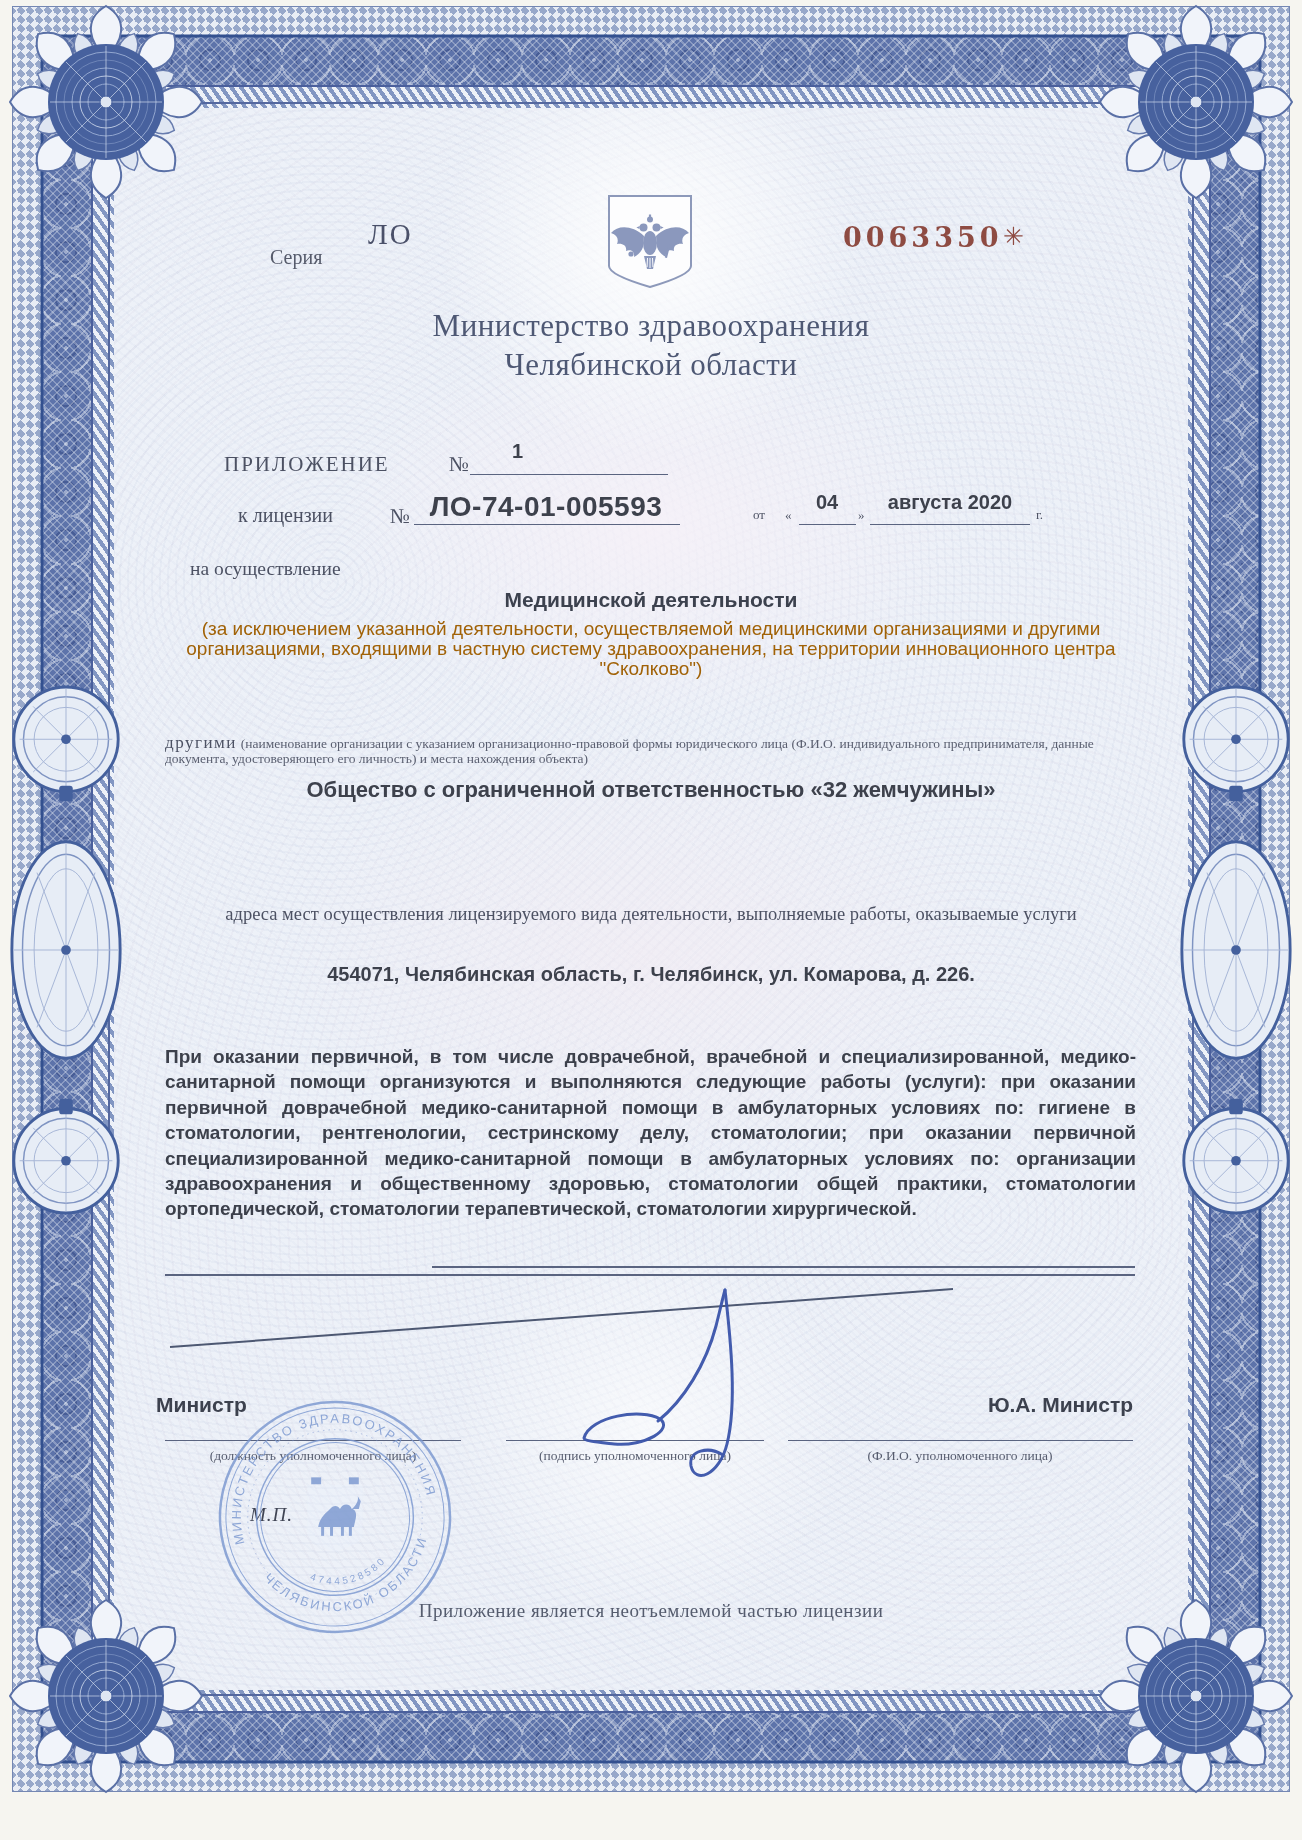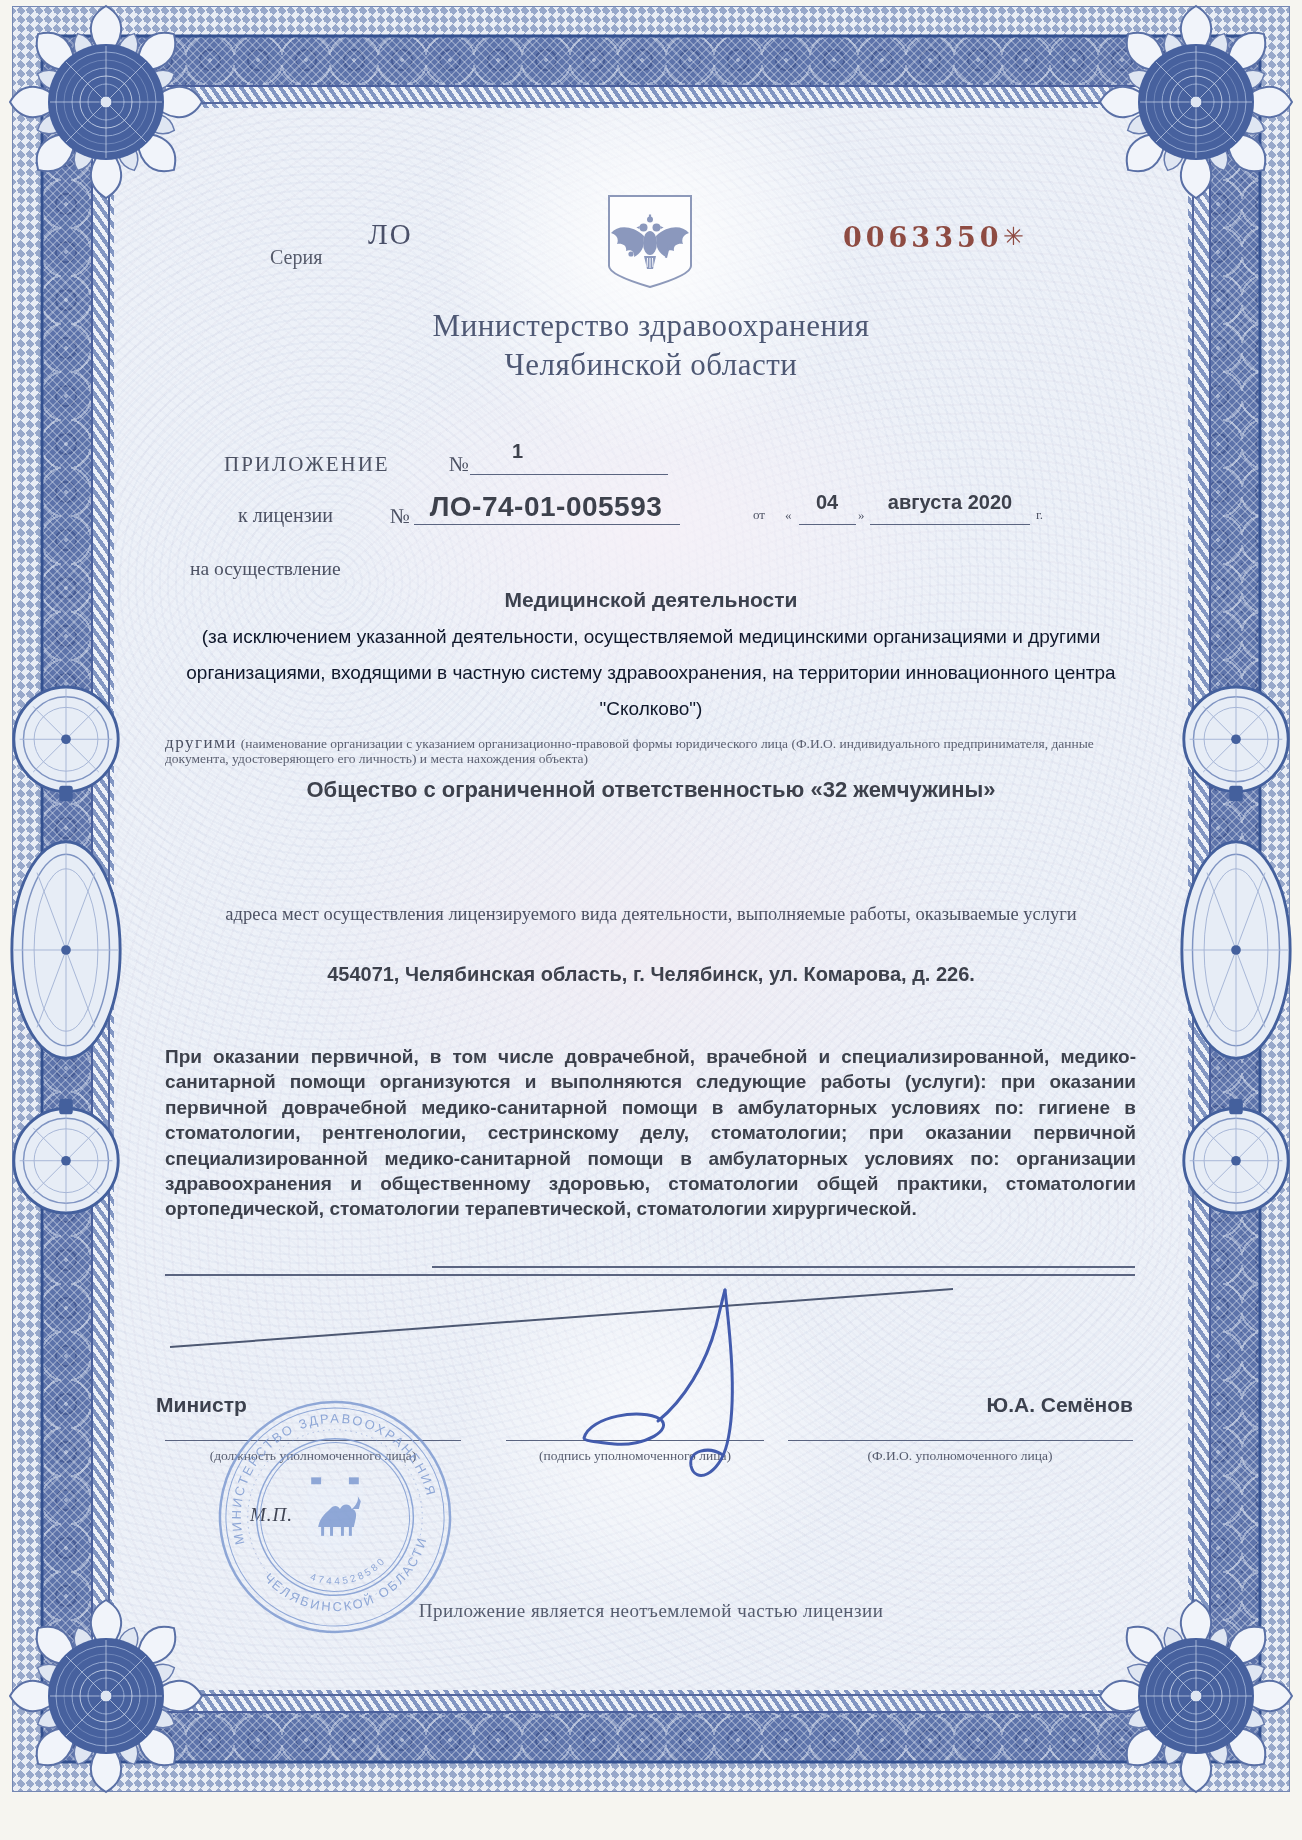--- a/index.html
+++ b/index.html
@@ -43,21 +43,21 @@
   .series-label{font-size:20px; color:#565b6b;}
   .series-value{font-size:29px; color:#4a5069; letter-spacing:2px;}
   .form-number{font-size:27px; font-weight:bold; letter-spacing:4px; color:#8e4b42; font-family:"DejaVu Serif", serif;}
   .form-mark{font-size:25px; color:#8e4b42;}
   .ministry{font-size:31px; color:#4e5874; letter-spacing:.5px;}
   .annex-label{font-size:21px; letter-spacing:2px; color:#4c5163;}
   .no-sign{font-size:21px; color:#4c5163;}
   .filled{font-weight:bold; color:#3d414c;}
   .small-serif{font-size:13px; color:#4c5163;}
   .activity-title{font-size:21px; font-weight:bold; color:#3c414e;}
-  .exception{width:975px; text-align:center; font-size:19px; line-height:36px; color:#0f172a;}
+  .exception{width:975px; text-align:center; font-size:19px; line-height:20px; color:#a16207;}
   .issued{width:975px; font-size:13.5px; line-height:15px; color:#5a5f70;}
   .issued-word{font-size:17px; letter-spacing:1.5px; color:#4c5163; margin-right:4px;}
   .works{width:971px; font-size:19px; line-height:25.4px; font-weight:bold; color:#3c404b;
     text-align:justify;}
   .caption{font-size:13.5px; color:#565c6e; white-space:nowrap; transform:translateX(-50%);}
   .sig-name{font-size:21px; font-weight:bold; color:#3c414e; white-space:nowrap;}
   .footer-note{font-size:19px; letter-spacing:.5px; color:#555c6e;}
   .mp{font-size:19px; color:#3f4454; letter-spacing:1px;}
   .overlay{position:absolute; left:0; top:0; z-index:6; pointer-events:none;}
   .stamp{position:absolute; left:216px; top:1398px; width:238px; height:238px; z-index:5; opacity:.82; pointer-events:none;}
@@ -222,21 +222,21 @@
 
     <div class="abs ctr" style="top:904px; font-size:18.5px; color:#4c5163;">адреса мест осуществления лицензируемого вида деятельности, выполняемые работы, оказываемые услуги</div>
 
     <div class="abs ctr sans filled" style="top:963px; font-size:20px;">454071, Челябинская область, г. Челябинск, ул. Комарова, д. 226.</div>
 
     <div class="abs sans works" style="left:165px; top:1044px;">При оказании первичной, в том числе доврачебной, врачебной и специализированной, медико-санитарной помощи организуются и выполняются следующие работы (услуги): при оказании первичной доврачебной медико-санитарной помощи в амбулаторных условиях по: гигиене в стоматологии, рентгенологии, сестринскому делу, стоматологии; при оказании первичной специализированной медико-санитарной помощи в амбулаторных условиях по: организации здравоохранения и общественному здоровью, стоматологии общей практики, стоматологии ортопедической, стоматологии терапевтической, стоматологии хирургической.</div>
     <div class="rule" style="left:432px; top:1266px; width:703px; border-top-width:2px;"></div>
     <div class="rule" style="left:165px; top:1274px; width:970px; border-top-width:2px;"></div>
 
     <span class="abs sans sig-name" style="left:156px; top:1393px;">Министр</span>
-    <span class="abs sans sig-name" style="left:1133px; top:1393px; transform:translateX(-100%);">Ю.А. Семёнов</span>
+    <span class="abs sans sig-name" style="left:1133px; top:1393px; transform:translateX(-100%);">Ю.А. Министр</span>
 
     <div class="rule" style="left:165px; top:1440px; width:296px;"></div>
     <div class="rule" style="left:506px; top:1440px; width:258px;"></div>
     <div class="rule" style="left:788px; top:1440px; width:345px;"></div>
 
     <span class="abs caption" style="left:313px; top:1448px;">(должность уполномоченного лица)</span>
     <span class="abs caption" style="left:635px; top:1448px;">(подпись уполномоченного лица)</span>
     <span class="abs caption" style="left:960px; top:1448px;">(Ф.И.О. уполномоченного лица)</span>
 
     <span class="abs mp" style="left:250px; top:1504px;font-style:italic;">М.П.</span>

